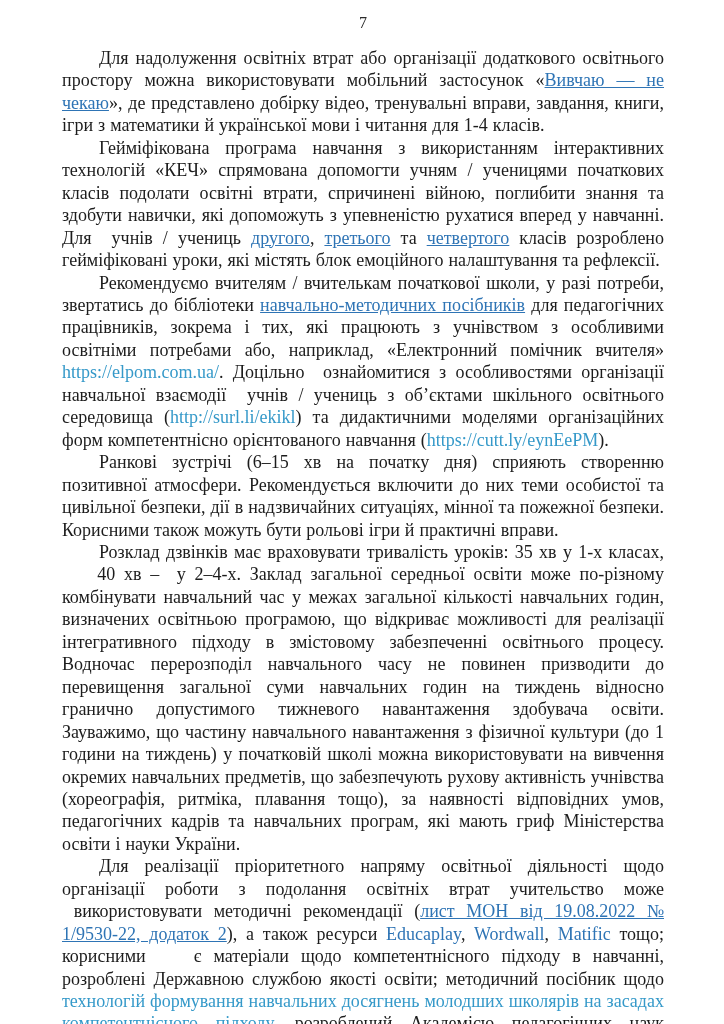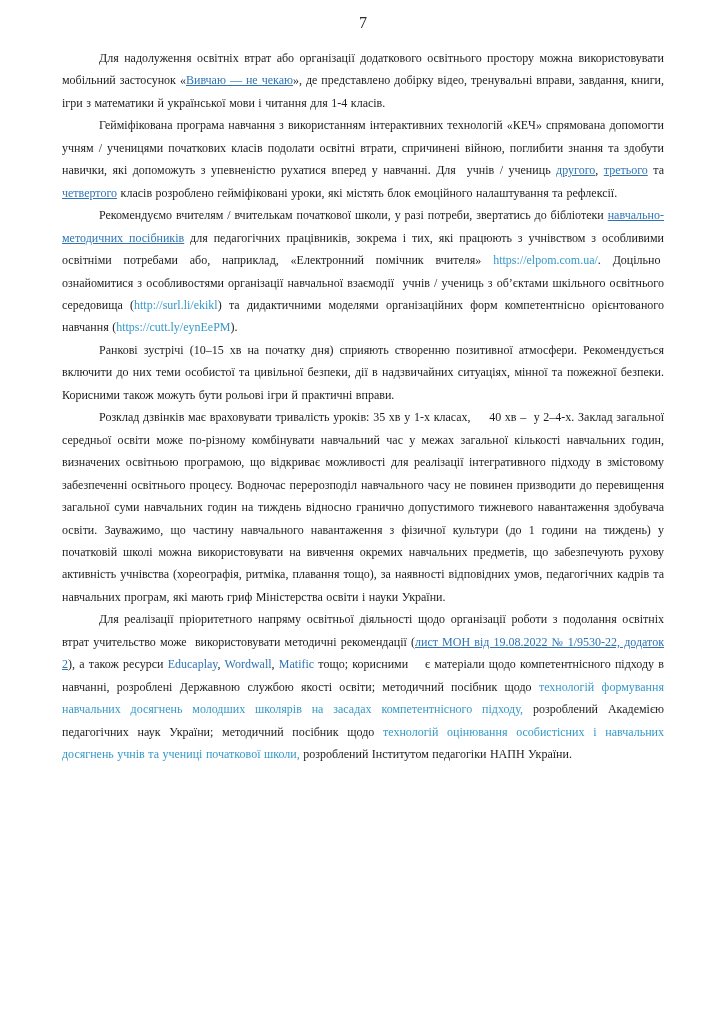--- a/index.html
+++ b/index.html
@@ -22,36 +22,36 @@
     text-align:center;
     font-size:16px;
     line-height:20px;
     margin:0 0 14px 0;
     color:#2a2a2a;
   }
   .content p.para{
     margin:0;
     text-indent:37px;
     text-align:justify;
-    font-size:12px;
+    font-size:18px;
     line-height:22.45px;
     word-spacing:0.5px;
   }
   a{cursor:pointer;}
   a.link{color:var(--link);text-decoration:underline;}
   a.blue{color:var(--link);text-decoration:none;}
   a.url{color:var(--url);text-decoration:none;margin-top:43px;}
   a.urlu{color:var(--url);}
 </style>
 </head>
 <body>
 
 <div class="page">
   <p class="pagenum">7</p>
   <div class="content">
       <p class="para"><span>Для надолуження освітніх втрат або організації додаткового освітнього простору можна використовувати мобільний застосунок «</span><a class="link">Вивчаю — не чекаю</a><span>», де представлено добірку відео, тренувальні вправи, завдання, книги, ігри з математики й української мови і читання для 1-4 класів.</span></p>
       <p class="para"><span>Гейміфікована програма навчання з використанням інтерактивних технологій «КЕЧ» спрямована допомогти учням / ученицями початкових класів подолати освітні втрати, спричинені війною, поглибити знання та здобути навички, які допоможуть з упевненістю рухатися вперед у навчанні. Для&nbsp; учнів / учениць </span><a class="link">другого</a><span>, </span><a class="link">третього</a><span> та </span><a class="link">четвертого</a><span> класів розроблено гейміфіковані уроки, які містять блок емоційного налаштування та рефлексії.</span></p>
       <p class="para"><span>Рекомендуємо вчителям / вчителькам початкової школи, у разі потреби, звертатись до бібліотеки </span><a class="link">навчально-методичних посібників</a><span> для педагогічних працівників, зокрема і тих, які працюють з учнівством з особливими освітніми потребами або, наприклад, «Електронний помічник вчителя» </span><a class="url">https://elpom.com.ua/</a><span>. Доцільно&nbsp; ознайомитися з особливостями організації навчальної взаємодії&nbsp; учнів / учениць з об’єктами шкільного освітнього середовища (</span><a class="url">http://surl.li/ekikl</a><span>) та дидактичними моделями організаційних форм компетентнісно орієнтованого навчання (</span><a class="urlu">https://cutt.ly/eynEePM</a><span>).</span></p>
-      <p class="para"><span>Ранкові зустрічі (10–15 хв на початку дня) сприяють створенню позитивної атмосфери. Рекомендується включити до них теми особистої та цивільної безпеки, дії в надзвичайних ситуаціях, мінної та пожежної безпеки. Корисними також можуть бути рольові ігри й практичні вправи.</span></p>
+      <p class="para"><span>Ранкові зустрічі (6–15 хв на початку дня) сприяють створенню позитивної атмосфери. Рекомендується включити до них теми особистої та цивільної безпеки, дії в надзвичайних ситуаціях, мінної та пожежної безпеки. Корисними також можуть бути рольові ігри й практичні вправи.</span></p>
       <p class="para"><span>Розклад дзвінків має враховувати тривалість уроків: 35 хв у 1-х класах, &nbsp;&nbsp;&nbsp;&nbsp;40 хв –&nbsp; у 2–4-х. Заклад загальної середньої освіти може по-різному комбінувати навчальний час у межах загальної кількості навчальних годин, визначених освітньою програмою, що відкриває можливості для реалізації інтегративного підходу в змістовому забезпеченні освітнього процесу. Водночас перерозподіл навчального часу не повинен призводити до перевищення загальної суми навчальних годин на тиждень відносно гранично допустимого тижневого навантаження здобувача освіти. Зауважимо, що частину навчального навантаження з фізичної культури (до 1 години на тиждень) у початковій школі можна використовувати на вивчення окремих навчальних предметів, що забезпечують рухову активність учнівства (хореографія, ритміка, плавання тощо), за наявності відповідних умов, педагогічних кадрів та навчальних програм, які мають гриф Міністерства освіти і науки України.</span></p>
       <p class="para"><span>Для реалізації пріоритетного напряму освітньої діяльності щодо організації роботи з подолання освітніх втрат учительство може &nbsp;використовувати методичні рекомендації (</span><a class="link">лист МОН від 19.08.2022 № 1/9530-22, додаток 2</a><span>), а також ресурси </span><a class="blue">Educaplay</a><span>, </span><a class="blue">Wordwall</a><span>, </span><a class="blue">Matific</a><span> тощо; корисними &nbsp;&nbsp;&nbsp;є матеріали щодо компетентнісного підходу в навчанні, розроблені Державною службою якості освіти; методичний посібник щодо </span><a class="urlu">технологій формування навчальних досягнень молодших школярів на засадах компетентнісного підходу,</a><span> розроблений Академією педагогічних наук України; методичний посібник щодо </span><a class="urlu">технологій оцінювання особистісних і навчальних досягнень учнів та учениці початкової школи,</a><span> розроблений Інститутом педагогіки НАПН України.</span></p>
     </div>
 </div>
 
 </body></html>

